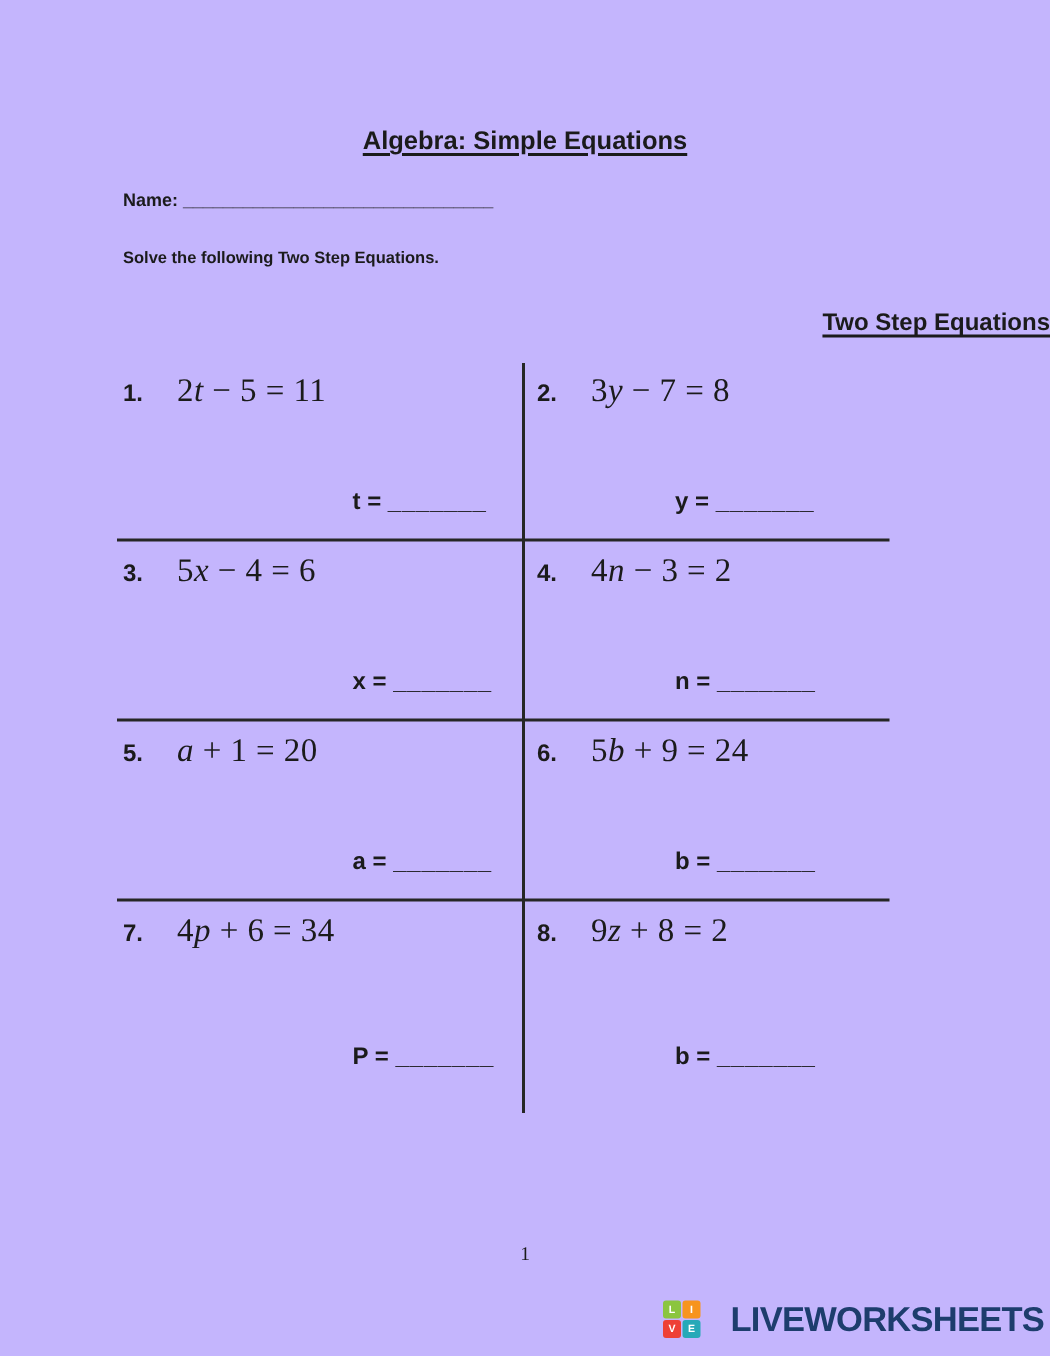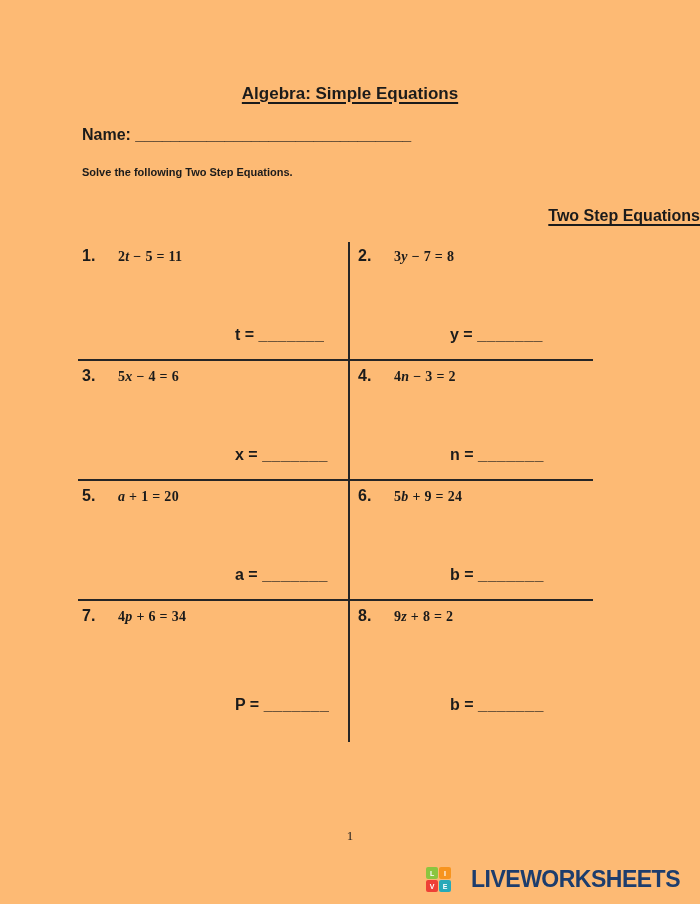--- a/index.html
+++ b/index.html
@@ -1,28 +1,28 @@
 <!DOCTYPE html>
 <html><head>
 <meta charset="utf-8">
 <style>
   * { margin:0; padding:0; box-sizing:border-box; }
   html,body { width:700px; height:904px; }
   body { background:#ffffff; font-family:"Liberation Sans", sans-serif; color:#1b1b1b; position:relative; overflow:hidden; }
 
-  .sheet { position:absolute; inset:0; background:#fdba74; }
+  .sheet { position:absolute; inset:0; background:#c4b5fd; }
 
   .title {
     position:absolute; top:84px; left:0; width:100%;
     text-align:center; font-size:17px; font-weight:bold;
     text-decoration:underline; text-decoration-thickness:1.5px; text-underline-offset:3px;
   }
   .name-line {
     position:absolute; top:126px; left:82px;
-    font-size:16px; font-weight:bold; white-space:pre;
+    font-size:12px; font-weight:bold; white-space:pre;
   }
   .instruction {
     position:absolute; top:166px; left:82px;
     font-size:11px; font-weight:bold;
   }
   .section-title {
     position:absolute; top:207px; left:0; width:100%;
     text-align:right; font-size:16px; font-weight:bold;
     text-decoration:underline; text-decoration-thickness:1.5px; text-underline-offset:3px;
   }
@@ -38,38 +38,38 @@
   .grid-row.r140 { height:141px; }
 
   .cell { position:relative; height:100%; }
   .cell.left  { width:272px; }
   .cell.right { flex:1; padding-left:8px; }
 
   .problem-head { display:flex; padding-top:6px; align-items:baseline; }
   .cell.left .problem-head { padding-left:4px; }
   .p-num { font-weight:bold; font-size:16px; width:36px; flex:0 0 36px; }
   .equation {
-    font-family:"Liberation Serif", serif; font-weight:bold; font-size:14px;
+    font-family:"Liberation Serif", serif; font-weight:normal; font-size:22px;
     white-space:pre; letter-spacing:0.3px;
   }
   .equation .var { font-style:italic; }
 
   .answer { position:absolute; bottom:15px; font-size:16px; font-weight:bold; white-space:pre; }
   .cell.left  .answer { left:157px; }
   .cell.right .answer { left:100px; }
   .grid-row.r140 .answer { bottom:28px; }
   .answer .blank { letter-spacing:0.5px; }
 
   .page-number {
     position:absolute; top:828px; left:0; width:100%;
     text-align:center; font-family:"Liberation Serif", serif; font-size:13px;
   }
 
   .logo {
-    position:absolute; top:866px; right:20px;
+    position:absolute; top:866px; right:4px;
     display:flex; align-items:center; gap:20px;
   }
   .logo-grid {
     width:25px; height:25px;
     display:grid; grid-template-columns:1fr 1fr; grid-template-rows:1fr 1fr; gap:1px;
   }
   .logo-square {
     color:#ffffff; font-size:7px; font-weight:bold; line-height:1;
     display:flex; align-items:center; justify-content:center; border-radius:2px;
     font-family:"Liberation Sans", sans-serif;

